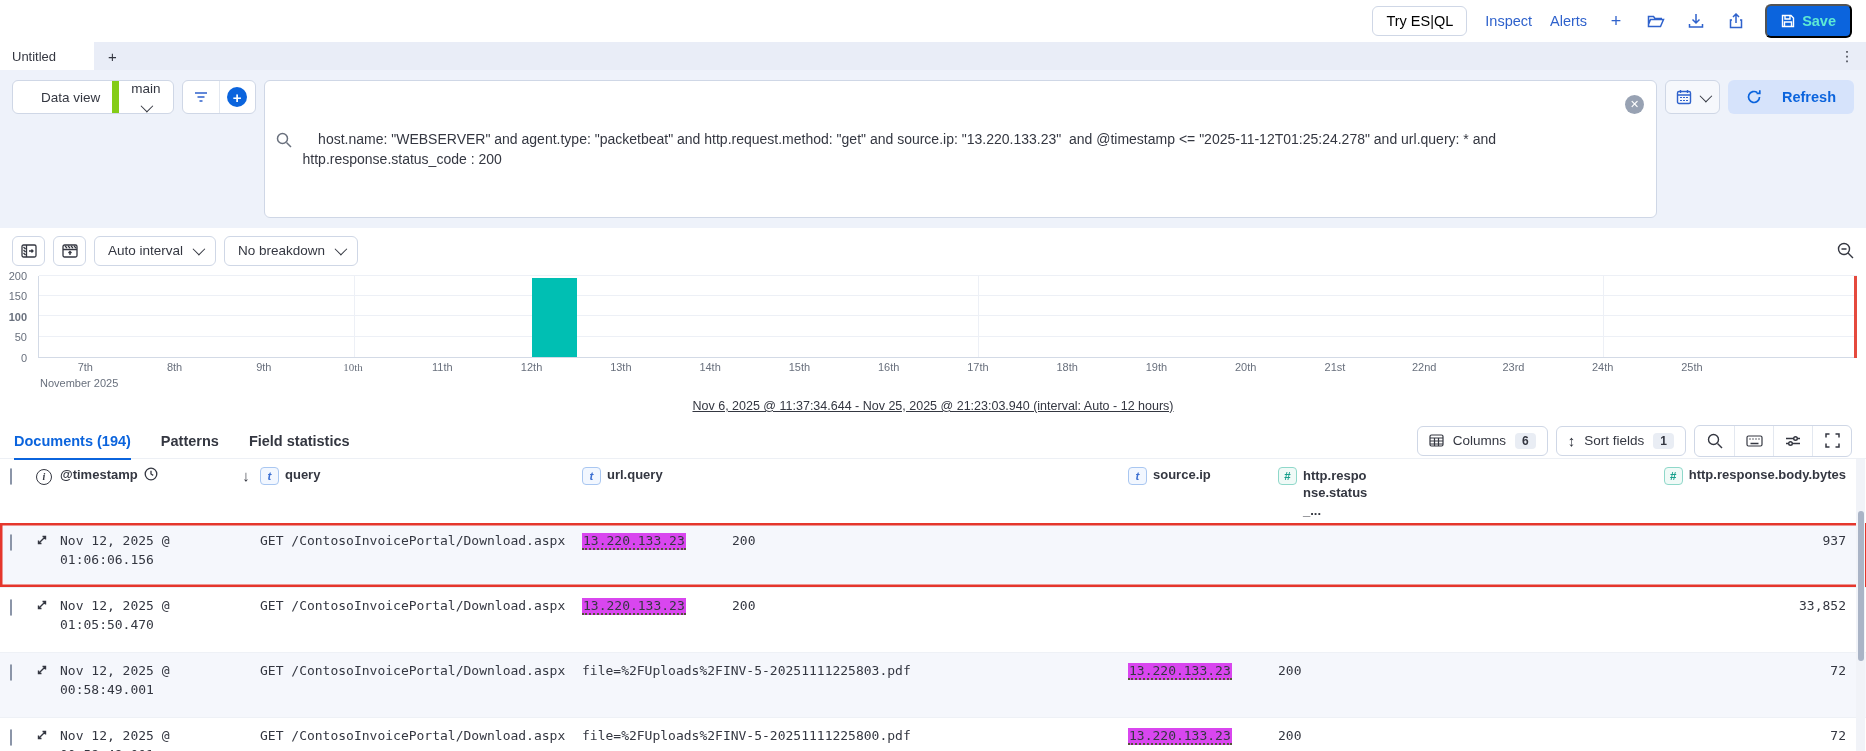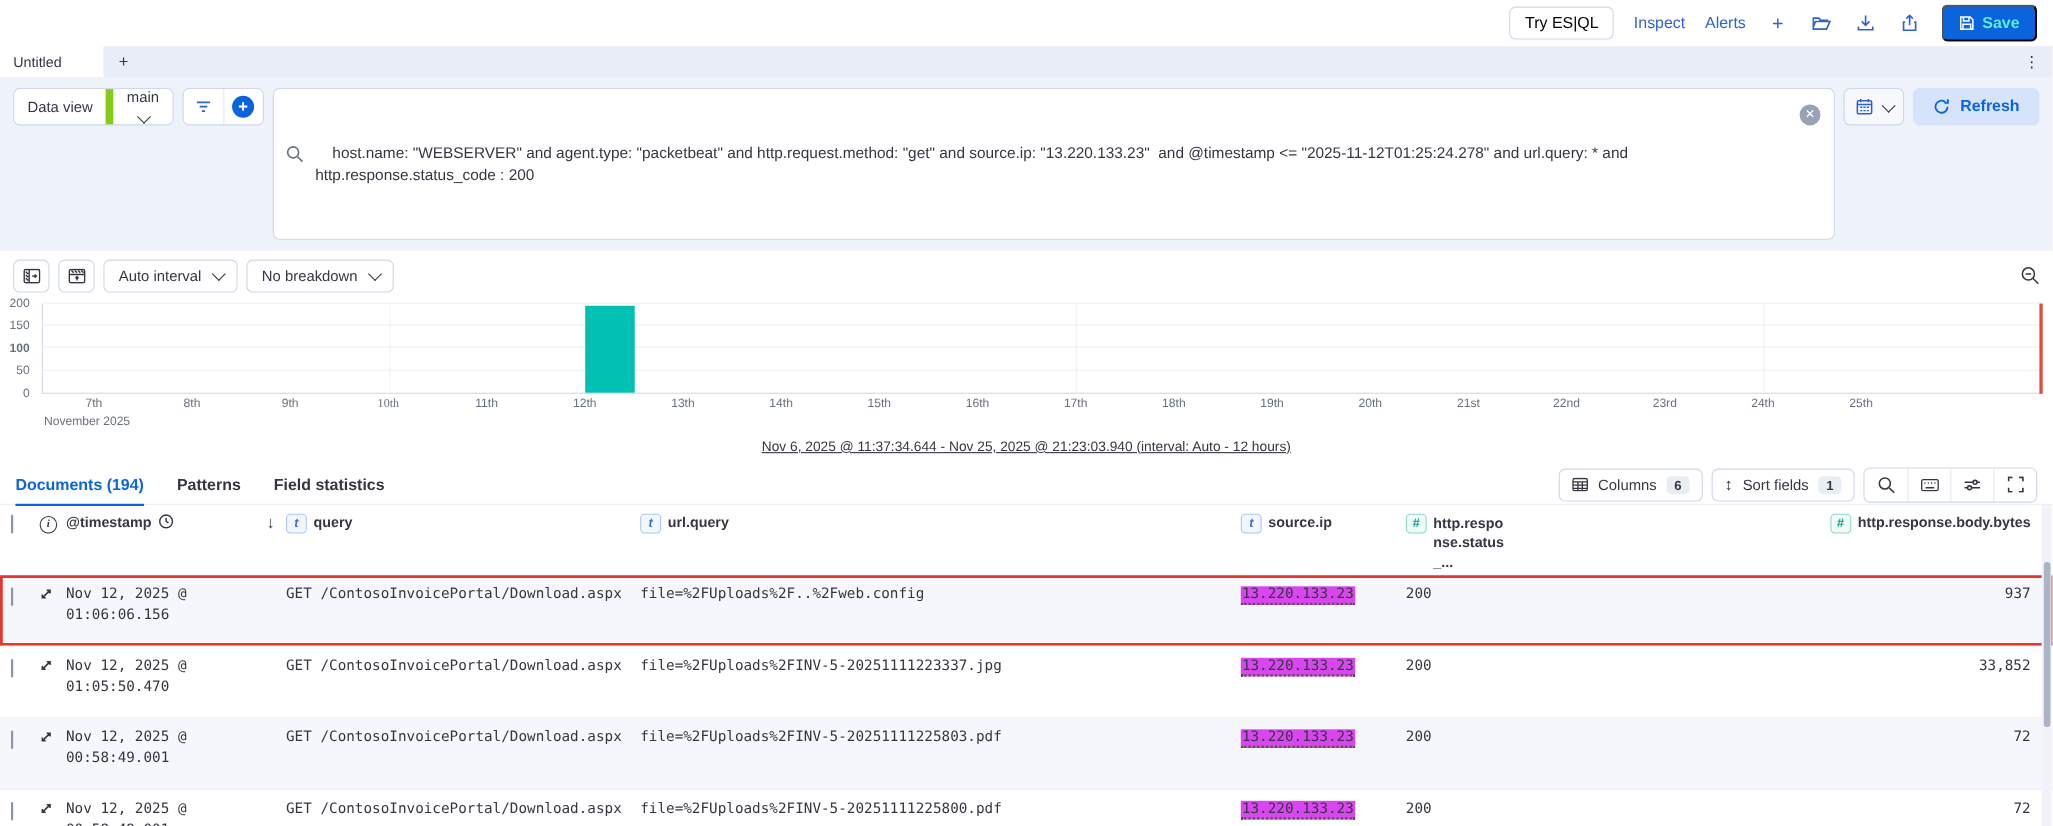--- a/index.html
+++ b/index.html
@@ -19,33 +19,33 @@
   .save-btn { background:#0b64dd; color:#5eead4; border-radius:6px; padding:7px 14px; display:flex; align-items:center; gap:7px; font-size:14.5px; font-weight:600; cursor:pointer; }
 
   
   .tabbar { height:28px; background:#e9edf7; display:flex; align-items:stretch; }
   .tab { background:#fff; display:flex; align-items:center; padding:0 12px; min-width:94px; font-size:13px; cursor:pointer; }
   .tab-add { display:flex; align-items:center; padding:0 14px; font-size:15px; color:#343741; cursor:pointer; }
   .tab-kebab { margin-left:auto; display:flex; align-items:center; padding:0 12px; font-size:14px; color:#343741; cursor:pointer; }
 
   
   .querybar { background:#eef2fa; padding:10px 12px 10px; display:flex; gap:8px; align-items:flex-start; }
-  .dataview { display:flex; align-items:center; border:1px solid #cfd7e6; border-radius:6px; background:#fff; height:34px; font-size:13.5px; cursor:pointer; }
+  .dataview { display:flex; align-items:center; border:1px solid #cfd7e6; border-radius:6px; background:#fff; height:34px; font-size:13.5px; cursor:pointer;padding-left:16px; }
   .dataview .seg { padding:0 12px; display:flex; align-items:center; gap:7px; height:100%; }
   .dataview .seg + .seg { border-left:7px solid #84cc16;flex-direction:column; }
   .chev { width:9px; height:9px; border-right:1.6px solid #343741; border-bottom:1.6px solid #343741; transform:rotate(45deg) translateY(-2px); }
   .filter-group { display:flex; align-items:center; border:1px solid #cfd7e6; border-radius:6px; background:#fff; height:34px; }
   .filter-group .fseg { width:36px; height:100%; display:grid; place-items:center; cursor:pointer; }
   .filter-group .fseg + .fseg { border-left:1px solid #e3e8f0; }
   .plus-circle { width:20px; height:20px; border-radius:50%; background:#0b64dd; color:#fff; display:grid; place-items:center; font-size:15px; line-height:1; font-weight:600; }
   .query-input { position:relative; flex:1; background:#fff; border:1px solid #cfd7e6; border-radius:6px; min-height:50px; padding:7px 40px 7px 38px; font-size:14px; line-height:1.45; white-space:pre-wrap; cursor:text; }
   .query-input .magnifier { position:absolute; left:11px; top:10px; color:#69707d; }
   .query-clear { position:absolute; right:12px; top:14px; width:19px; height:19px; border-radius:50%; background:#98a2b3; color:#fff; display:grid; place-items:center; font-size:11px; cursor:pointer; }
   .cal-btn { height:34px; border:1px solid #cfd7e6; border-radius:6px; background:#f6f8fc; display:flex; align-items:center; gap:8px; padding:0 10px; cursor:pointer; }
-  .refresh-btn { height:34px; border-radius:6px; background:#d6e3fb; color:#0b64dd; display:flex; align-items:center; gap:9px; padding:0 18px; font-size:14.5px; font-weight:600; cursor:pointer; }
+  .refresh-btn { height:34px; border-radius:6px; background:#d6e3fb; color:#0b64dd; display:flex; align-items:center; gap:20px; padding:0 18px; font-size:14.5px; font-weight:600; cursor:pointer; }
 
   
   .controlsrow { display:flex; align-items:center; gap:8px; padding:8px 12px 2px; background:#fff; }
   .sq-btn { width:33px; height:30px; border:1px solid #cfd7e6; border-radius:6px; background:#fff; display:grid; place-items:center; cursor:pointer; color:#343741; }
   .dd-btn { height:30px; border:1px solid #cfd7e6; border-radius:6px; background:#fff; display:flex; align-items:center; gap:10px; padding:0 13px; font-size:13.5px; cursor:pointer; }
   .controls-right { margin-left:auto; color:#343741; cursor:pointer; }
 
   
   .chart-wrap { position:relative; height:118px; margin-top:4px; }
   .y-axis { position:absolute; left:0; top:4px; bottom:32px; width:32px; font-size:11px; color:#69707d; }
@@ -361,35 +361,33 @@
   </div>
 
   <div class="row selected">
     <div class="c-check"><span class="checkbox"></span></div>
     <div class="c-expand"><span class="expand-ic"><svg width="12" height="12" viewBox="0 0 12 12" fill="none" stroke="#343741" stroke-width="1.4">
             <path d="M2.5 9.5 L9.5 2.5 M6.5 2.5 h3 v3 M5.5 9.5 h-3 v-3"></path>
           </svg></span></div>
     <div class="c-ts">Nov 12, 2025 @ 01:06:06.156</div>
     <div class="c-sortgap"></div>
     <div class="c-query">GET /ContosoInvoicePortal/Download.aspx</div>
-    <div class="c-url">file=%2FUploads%2F..%2Fweb.config</div>
     <div class="c-ip"><span class="ip-mark">13.220.133.23</span></div>
     <div class="c-status">200</div>
     <div class="c-bytes bytes-val">937</div>
   </div>
 
   <div class="row">
     <div class="c-check"><span class="checkbox"></span></div>
     <div class="c-expand"><span class="expand-ic"><svg width="12" height="12" viewBox="0 0 12 12" fill="none" stroke="#343741" stroke-width="1.4">
             <path d="M2.5 9.5 L9.5 2.5 M6.5 2.5 h3 v3 M5.5 9.5 h-3 v-3"></path>
           </svg></span></div>
     <div class="c-ts">Nov 12, 2025 @ 01:05:50.470</div>
     <div class="c-sortgap"></div>
     <div class="c-query">GET /ContosoInvoicePortal/Download.aspx</div>
-    <div class="c-url">file=%2FUploads%2FINV-5-20251111223337.jpg</div>
     <div class="c-ip"><span class="ip-mark">13.220.133.23</span></div>
     <div class="c-status">200</div>
     <div class="c-bytes bytes-val">33,852</div>
   </div>
 
   <div class="row">
     <div class="c-check"><span class="checkbox"></span></div>
     <div class="c-expand"><span class="expand-ic"><svg width="12" height="12" viewBox="0 0 12 12" fill="none" stroke="#343741" stroke-width="1.4">
             <path d="M2.5 9.5 L9.5 2.5 M6.5 2.5 h3 v3 M5.5 9.5 h-3 v-3"></path>
           </svg></span></div>

